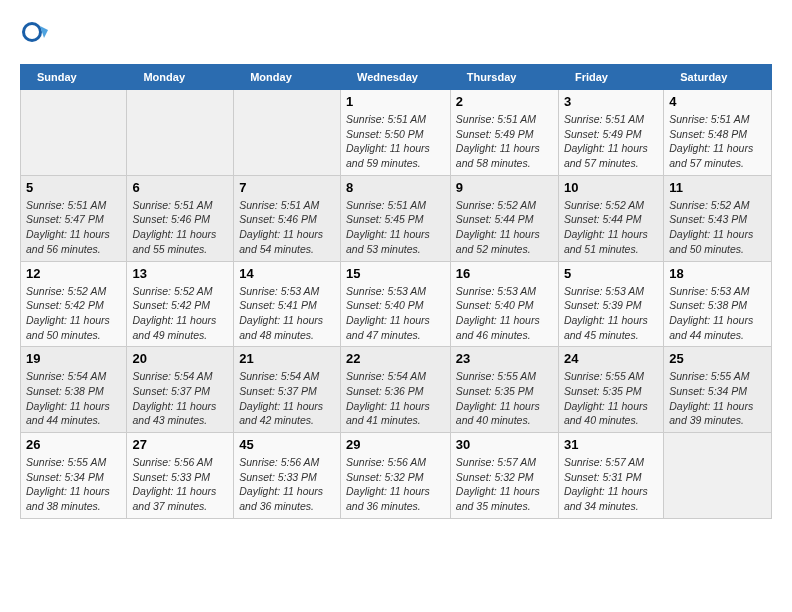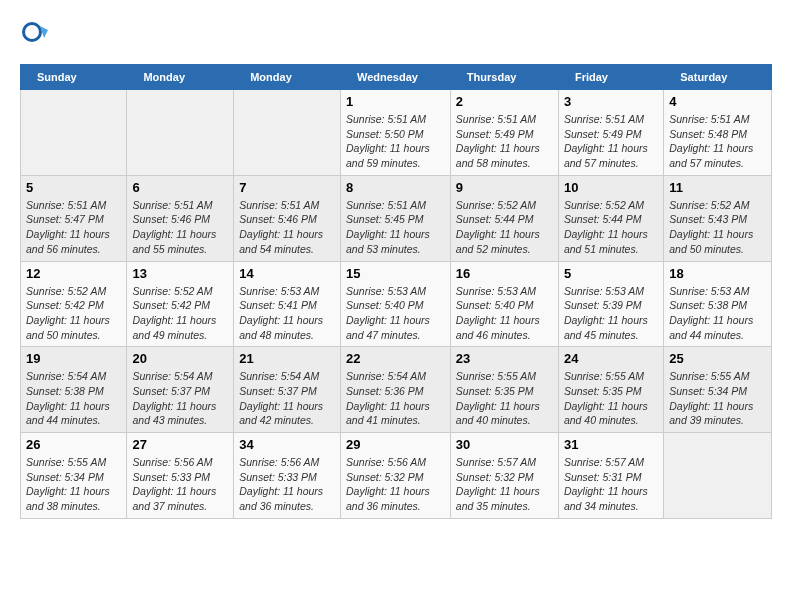--- a/index.html
+++ b/index.html
@@ -319,21 +319,21 @@
 and 38 minutes.</div>
         </td>
         <td>
           <div class="day-number">27</div>
           <div class="day-info" style="white-space: pre-line;">Sunrise: 5:56 AM
 Sunset: 5:33 PM
 Daylight: 11 hours
 and 37 minutes.</div>
         </td>
         <td>
-          <div class="day-number">34</div>
+          <div class="day-number">45</div>
           <div class="day-info" style="white-space: pre-line;">Sunrise: 5:56 AM
 Sunset: 5:33 PM
 Daylight: 11 hours
 and 36 minutes.</div>
         </td>
         <td>
           <div class="day-number">29</div>
           <div class="day-info" style="white-space: pre-line;">Sunrise: 5:56 AM
 Sunset: 5:32 PM
 Daylight: 11 hours

